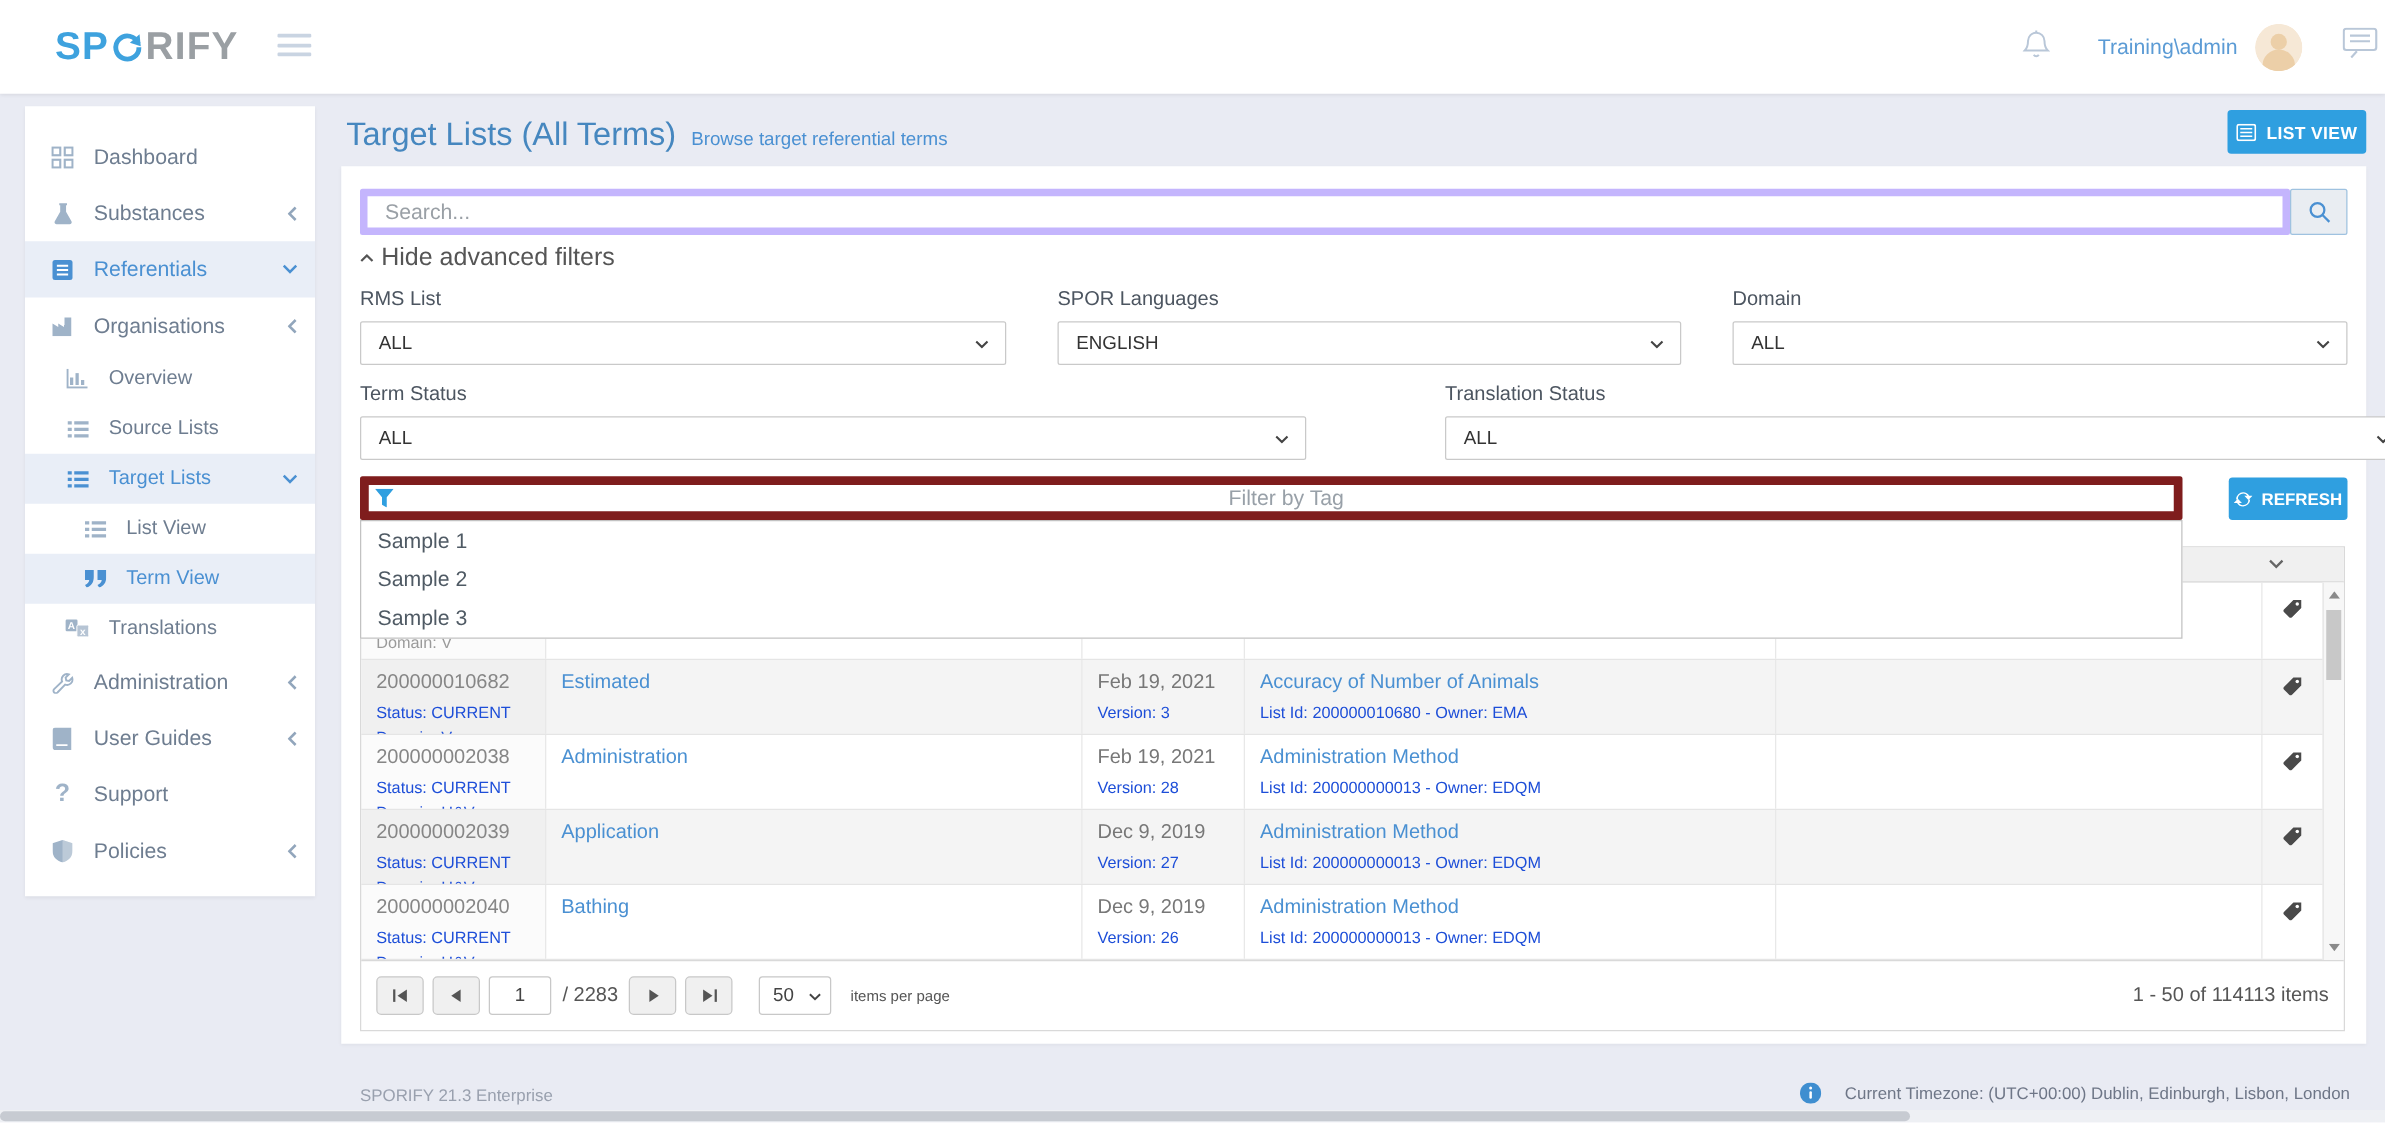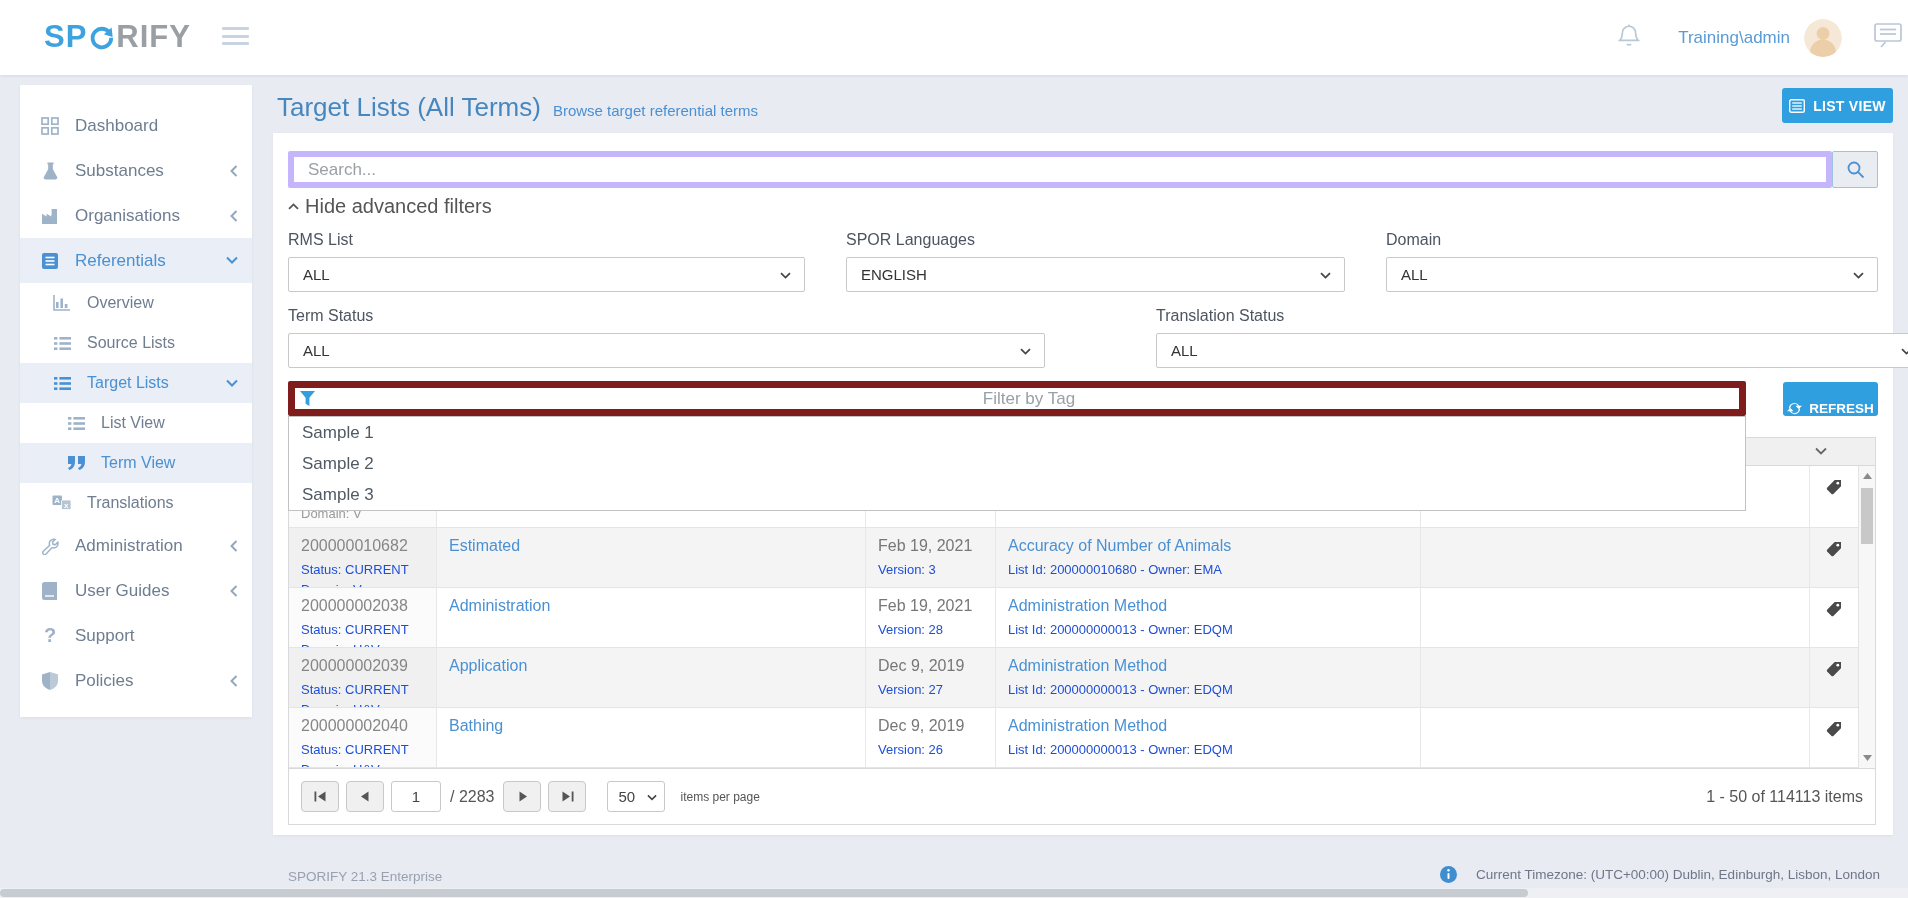--- a/index.html
+++ b/index.html
@@ -44,21 +44,21 @@
   .search-btn { position:absolute; left:1559px; top:18px; width:46px; height:37px; background:#e9edf2; border:1px solid #9fc2e0; border-radius:2px; display:flex; align-items:center; justify-content:center; cursor:pointer; }
   .adv-toggle { position:absolute; left:15px; top:62px; display:flex; align-items:center; gap:6px; font-size:20px; color:#555; cursor:pointer; }
   .field { position:absolute; }
   .flabel { font-size:16px; color:#4c5560; margin-bottom:8px; }
   .select { position:relative; height:35px; border:1px solid #c9c9c9; border-radius:2px; display:flex; align-items:center; padding:0 14px; font-size:15px; color:#333; cursor:pointer; background:#fff; }
   .select .chev { position:absolute; right:13px; top:14px; }
   .tag-input-wrap { position:absolute; left:15px; top:248px; width:1458px; height:35px; }
   .tag-input { width:100%; height:100%; border:7px solid #7f1d1d; border-radius:2px; padding:0 12px 0 36px; font-size:17px; font-family:inherit; color:#555; outline:none;text-align:center; }
   .tag-input::placeholder { color:#98a0a8; }
   .funnel { position:absolute; left:12px; top:10px; }
-  .refresh-btn { position:absolute; left:1510px; top:249px; width:95px; height:34px; background:#2f9fe0; border:none; border-radius:3px; color:#fff; font-size:13.5px; font-weight:bold; font-family:inherit; display:flex; align-items:flex-end; justify-content:center; gap:7px; cursor:pointer; }
+  .refresh-btn { position:absolute; left:1510px; top:249px; width:95px; height:34px; background:#2f9fe0; border:none; border-radius:3px; color:#fff; font-size:13.5px; font-weight:bold; font-family:inherit; display:flex; align-items:center; justify-content:center; gap:7px; cursor:pointer; }
 
   
   .tag-dropdown { position:absolute; left:15px; top:283px; width:1458px; background:#fff; border:1px solid #c2c2c2; z-index:10; }
   .tag-option { height:31px; line-height:31px; padding-left:13px; font-size:17px; color:#4f5a64; cursor:pointer; }
 
   
   .grid { position:absolute; left:15px; top:304px; width:1588px; border:1px solid #d9d9d9; background:#fff; }
   .ghead { height:28px; background:#f0f0f0; border-bottom:1px solid #d9d9d9; position:relative; }
   .gchev { position:absolute; right:48px; top:9px; cursor:pointer; display:flex; }
   .gbody { position:relative; }
@@ -162,48 +162,48 @@
             <path d="M10.5 7.2V1.8h.8V0H4.7v1.8h.8v5.4L.9 15.3A1.8 1.8 0 0 0 2.5 18h11a1.8 1.8 0 0 0 1.6-2.7z"></path>
           </svg>
         </span>
       <span class="nlabel">Substances</span>
       <span class="nchev">
           <svg width="8" height="12" viewBox="0 0 8 12" fill="none" stroke="currentColor" stroke-width="2">
             <polyline points="6.5,1 1.5,6 6.5,11"></polyline>
           </svg>
         </span>
     </div>
-    <div class="nav-item lvl0">
-      <span class="nico">
-          <svg width="18" height="16" viewBox="0 0 18 16" fill="currentColor">
-            <path d="M1 16V5.8l4.6 2.7V5.8l4.6 2.7V7h.4V1h5.4v15z"></path>
-          </svg>
-        </span>
-      <span class="nlabel">Organisations</span>
-      <span class="nchev">
-          <svg width="8" height="12" viewBox="0 0 8 12" fill="none" stroke="currentColor" stroke-width="2">
-            <polyline points="6.5,1 1.5,6 6.5,11"></polyline>
-          </svg>
-        </span>
-    </div>
     <div class="nav-item lvl0 active sel">
       <span class="nico">
           <svg width="18" height="18" viewBox="0 0 18 18">
             <rect x="1" y="1" width="16" height="16" rx="2" fill="currentColor"></rect>
             <g stroke="#fff" stroke-width="1.6">
               <line x1="4.5" y1="5.5" x2="13.5" y2="5.5"></line>
               <line x1="4.5" y1="9" x2="13.5" y2="9"></line>
               <line x1="4.5" y1="12.5" x2="13.5" y2="12.5"></line>
             </g>
           </svg>
         </span>
       <span class="nlabel">Referentials</span>
       <span class="nchev">
           <svg width="12" height="9" viewBox="0 0 12 9" fill="none" stroke="currentColor" stroke-width="2">
             <polyline points="1,1.5 6,6.5 11,1.5"></polyline>
+          </svg>
+        </span>
+    </div>
+    <div class="nav-item lvl0">
+      <span class="nico">
+          <svg width="18" height="16" viewBox="0 0 18 16" fill="currentColor">
+            <path d="M1 16V5.8l4.6 2.7V5.8l4.6 2.7V7h.4V1h5.4v15z"></path>
+          </svg>
+        </span>
+      <span class="nlabel">Organisations</span>
+      <span class="nchev">
+          <svg width="8" height="12" viewBox="0 0 8 12" fill="none" stroke="currentColor" stroke-width="2">
+            <polyline points="6.5,1 1.5,6 6.5,11"></polyline>
           </svg>
         </span>
     </div>
     <div class="nav-item lvl1">
       <span class="nico">
           <svg width="18" height="16" viewBox="0 0 18 16">
             <g fill="currentColor">
               <rect x="3" y="7" width="2.6" height="6"></rect>
               <rect x="7.4" y="3.5" width="2.6" height="9.5"></rect>
               <rect x="11.8" y="9" width="2.6" height="4"></rect>

